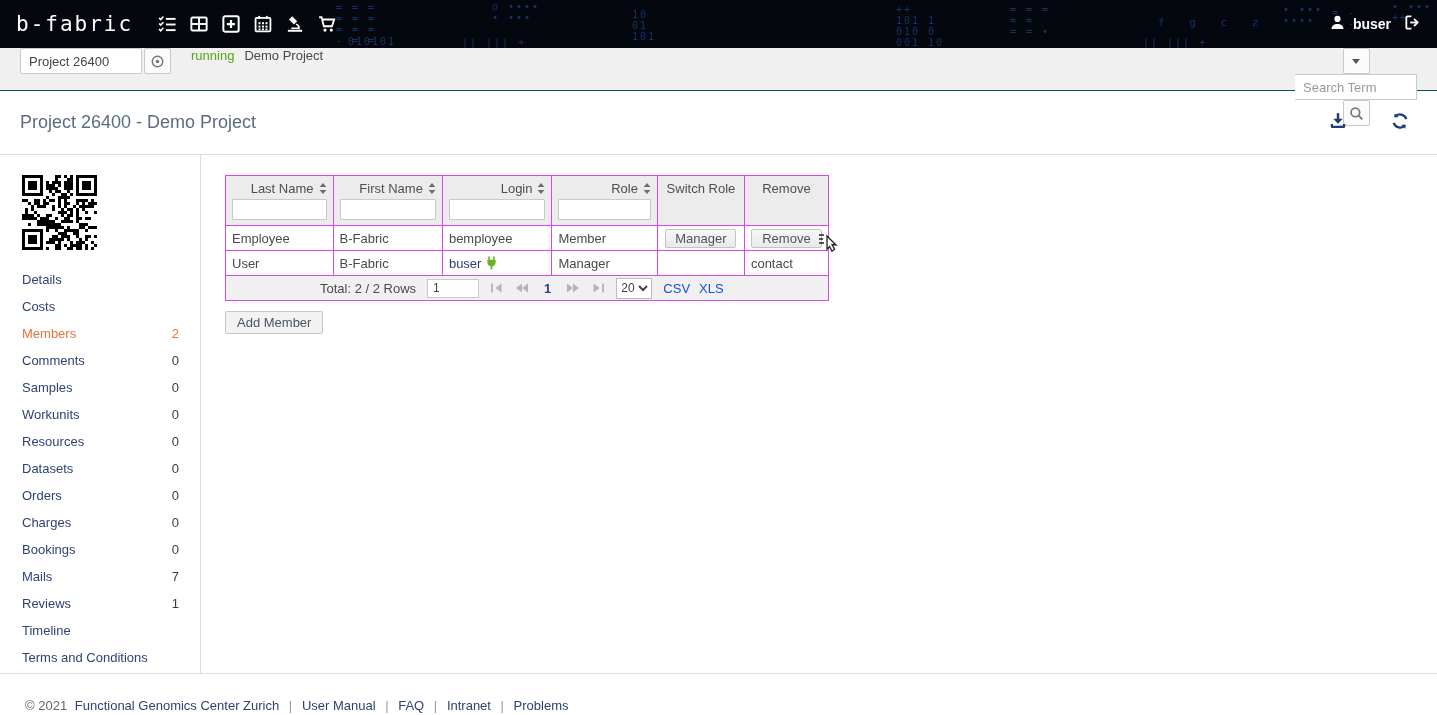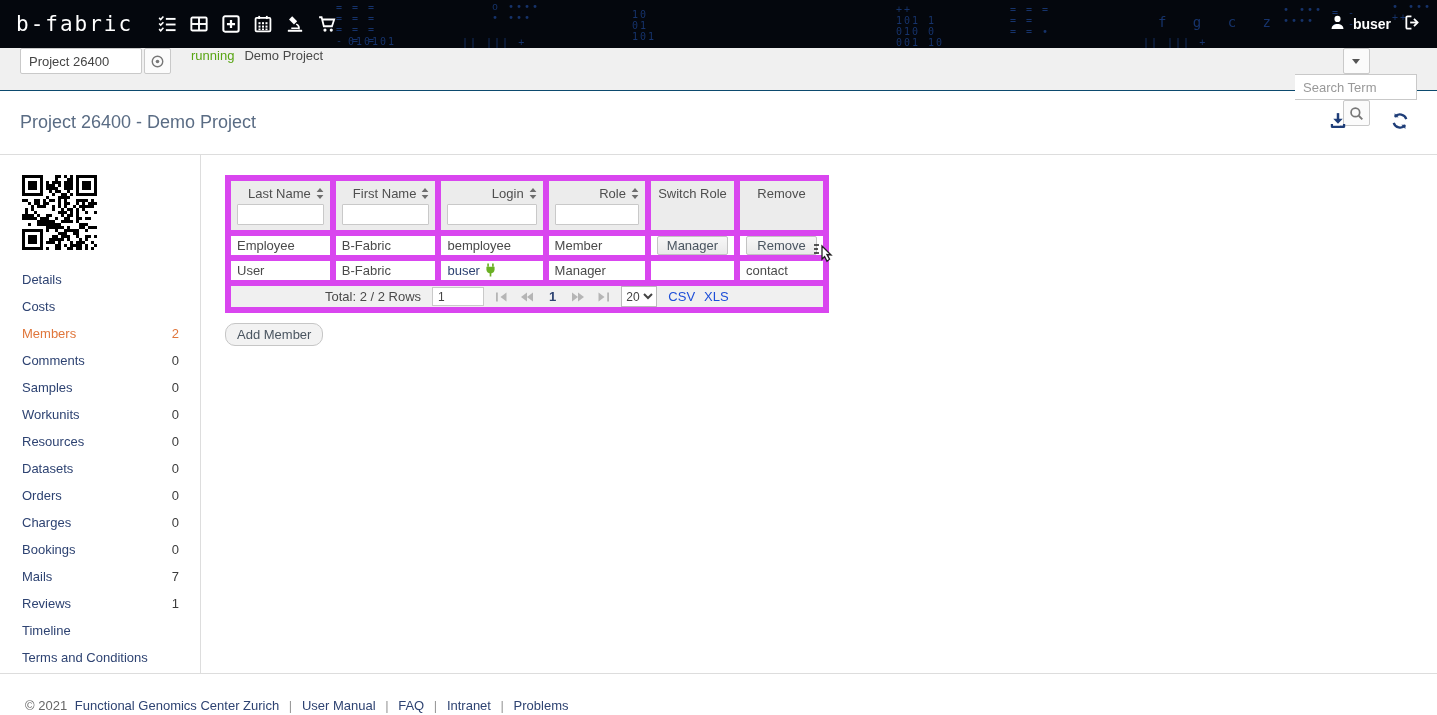--- a/index.html
+++ b/index.html
@@ -8,21 +8,21 @@
   
   .navbar { position:relative; height:48px; background:#04070d; overflow:hidden; white-space:nowrap; }
   .nav-inner { position:relative; z-index:2; display:flex; align-items:center; height:48px; padding:0 16px; }
   .logo { font-family:"DejaVu Sans Mono", monospace; color:#fff; font-size:21px; letter-spacing:2px; margin-right:24px; }
   .nav-icons { display:flex; align-items:center; gap:13px; }
   .nav-icon { width:19px; height:19px; display:inline-flex; align-items:center; justify-content:center; cursor:pointer; }
   .nav-icon svg { width:18px; height:18px; }
   .nav-right { margin-left:auto; display:flex; align-items:center; gap:7px; color:#fff; font-size:14px; font-weight:bold; }
   .nav-right svg { width:17px; height:17px; }
   .decor { position:absolute; z-index:1; color:#16336b; font-family:"DejaVu Sans Mono", monospace; font-size:10px; line-height:11px; white-space:pre-line; letter-spacing:2px; }
-  .decor.big { font-size:14px; letter-spacing:9px; }
+  .decor.big { font-size:11px; letter-spacing:9px; }
 
   
   .toolbar { height:43px; background:#f0f0f0; border-bottom:1px solid #0c4a6e; display:flex; align-items:flex-start; padding:0 20px; font-size:13px; }
   .tb-input { width:122px; height:26px; border:1px solid #c9c9c9; border-radius:2px; padding:0 8px; font-size:13px; color:#444; background:#fff; }
   .tb-btn { height:26px; min-width:27px; border:1px solid #c9c9c9; background:#fbfbfb; border-radius:2px; display:inline-flex; align-items:center; justify-content:center; cursor:pointer; }
   .status-running { color:#58a513; margin-left:20px; }
   .project-name { color:#4a4a4a; margin-left:10px; }
   .tb-right { margin-left:auto; display:flex; align-items:center;flex-direction:column; }
   .caret { width:0; height:0; border-left:4px solid transparent; border-right:4px solid transparent; border-top:5px solid #555; }
   .search-input { width:122px; height:26px; border:1px solid #c9c9c9; border-left:none; padding:0 8px; font-size:13px; color:#444; background:#fff; }
@@ -40,21 +40,21 @@
   .qr-wrap { margin:0 0 16px 22px; width:75px; height:75px; }
   .side-item { display:flex; align-items:center; height:27px; padding:0 21px 0 22px; font-size:13px; cursor:pointer; }
   .side-item .lbl { color:#2e4372; }
   .side-item .cnt { margin-left:auto; color:#3c3c3c; }
   .side-item.active .lbl, .side-item.active .cnt { color:#e0763b; }
 
   .main { flex:1; padding:20px 0 0 24px; }
 
   
   table.members { border-collapse:collapse; width:604px; font-size:13px; background:#fff; }
-  table.members th, table.members td { border:6px solid #d946ef;margin-top:36px; }
+  table.members th, table.members td { border:1px solid #d946ef;margin-top:36px; }
   table.members thead th { background:#ececec; vertical-align:top; padding:3px 6px 5px; font-weight:normal; color:#4f4f4f; cursor:pointer; }
   .th-label { display:flex; align-items:center; justify-content:flex-end; gap:5px; height:18px; font-size:13px; }
   .th-label.center { justify-content:center; }
   .sort-glyph svg { width:8px; height:11px; display:block; }
   .filter-input { width:100%; height:21px; border:1px solid #c9c9c9; border-radius:1px; margin-top:2px; padding:0 4px; font-size:12px; }
   table.members tbody td { height:25px; padding:0 6px; color:#4a4a4a; }
   td.c-link, .cell-link { color:#2e4372; }
   .role-manager { color:#dd4742; }
   .cell-btn { display:inline-block; min-width:71px; text-align:center; padding:1px 8px; font-size:13px; color:#4a5560;
               background:linear-gradient(#f7f7f7,#e9e9e9); border:1px solid #c3c3c3; border-radius:2px; cursor:pointer; }
@@ -67,21 +67,21 @@
   .pg .total { margin-left:86px; }
   .pg-input { width:52px; height:19px; border:1px solid #c9c9c9; padding:0 5px; font-size:12px; color:#444; }
   .pg-ico { display:inline-flex; cursor:pointer; }
   .pg-ico svg { width:14px; height:10px; }
   .pg-cur { color:#2e4372; font-weight:bold; padding:0 4px; cursor:pointer; }
   .pg-select { height:21px; font-size:12px; color:#444; border:1px solid #bbb; background:#fff; cursor:pointer; }
   .pg-link { color:#1d4ed8; cursor:pointer; text-decoration:none; }
   .pg-link + .pg-link { margin-left:-2px; }
 
   .add-member { margin-top:10px; padding:3px 11px; font-size:13px; color:#4a5560; background:#f2f2f2;
-                border:1px solid #c6c6c6; border-radius:10px; cursor:pointer; }
+                border:1px solid #c6c6c6; border-radius:2px; cursor:pointer; }
 
   
   .page-footer { padding:24px 25px; font-size:13px; color:#666; }
   .page-footer a { color:#2e4372; text-decoration:none; cursor:pointer; }
   .page-footer .sep { color:#999; margin:0 6px; }
 </style>
 </head>
 <body>
 
 <div class="navbar">

